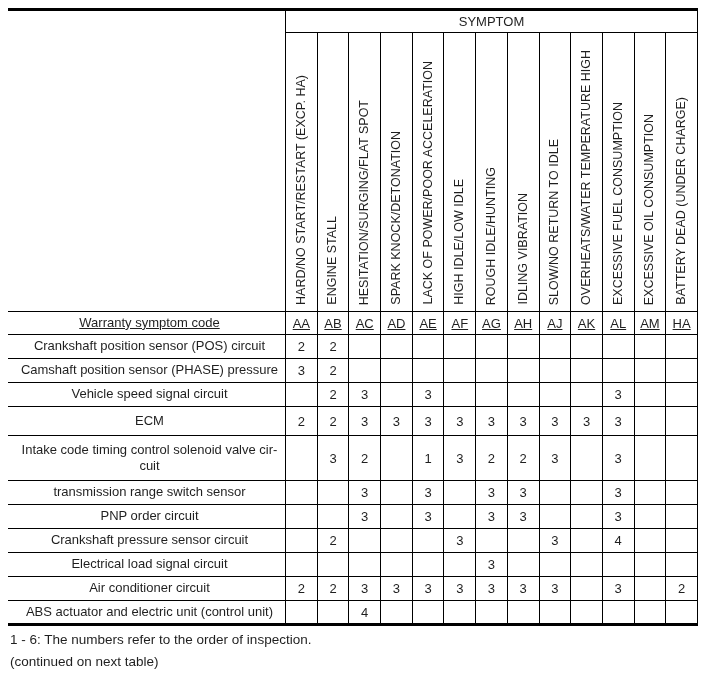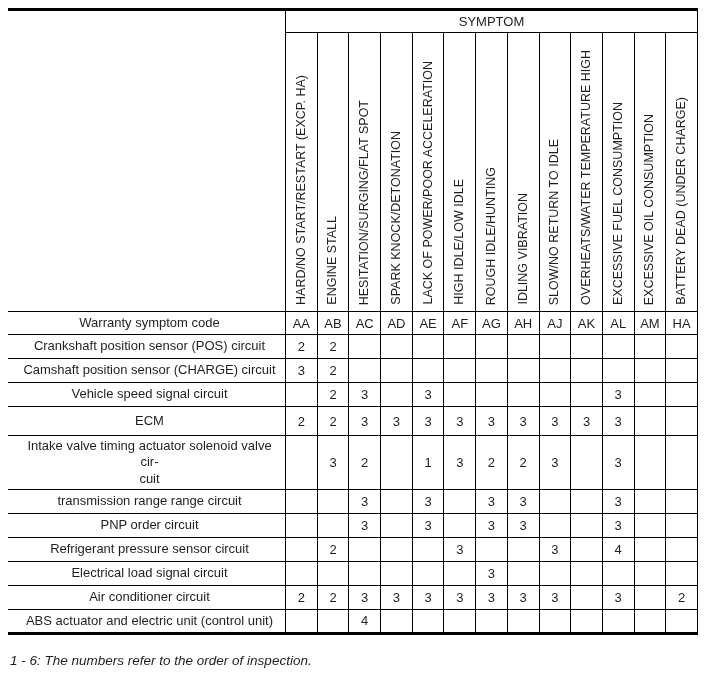--- a/index.html
+++ b/index.html
@@ -48,40 +48,40 @@
     display: block;
     margin: 0 auto;
     writing-mode: vertical-rl;
     transform: rotate(180deg);
     white-space: nowrap;
     line-height: 1.05;
     font-size: 12.5px;
     padding-top: 6px; 
   }
   tr.code-row { height: 23px; }
-  tr.code-row td { text-align: center; }
+  tr.code-row td { text-align: center; text-decoration: underline; }
   td.rowlabel {
     border-left: none;
     text-align: center;
     padding: 2px 4px 2px 10px;
     white-space: pre-line;
     line-height: 1.25;
   }
   tbody tr { height: 24px; }
   tbody tr:nth-child(4) { height: 29px; } 
   tbody tr:nth-child(5) { height: 45px; } 
   tbody td.num {
     text-align: center;
     vertical-align: middle;
   }
   .footnote {
     font-size: 13.5px;
     margin-left: 2px;
   }
-  .footnote.first { margin-top: 18px; font-style: italic; }
+  .footnote.first { margin-top: 6px; }
   .footnote.second { margin-top: 7px; }
 </style>
 </head>
 <body>
 
 <div class="page">
 
   <table class="symptom-table">
     <thead>
       <tr class="symptom-row">
@@ -160,21 +160,21 @@
           <td class="num"></td>
           <td class="num"></td>
           <td class="num"></td>
           <td class="num"></td>
           <td class="num"></td>
           <td class="num"></td>
           <td class="num"></td>
           <td class="num"></td>
         </tr>
         <tr>
-          <td class="rowlabel">Camshaft position sensor (CHARGE) circuit</td>
+          <td class="rowlabel">Camshaft position sensor (PHASE) pressure</td>
           <td class="num">3</td>
           <td class="num">2</td>
           <td class="num"></td>
           <td class="num"></td>
           <td class="num"></td>
           <td class="num"></td>
           <td class="num"></td>
           <td class="num"></td>
           <td class="num"></td>
           <td class="num"></td>
@@ -208,38 +208,38 @@
           <td class="num">3</td>
           <td class="num">3</td>
           <td class="num">3</td>
           <td class="num">3</td>
           <td class="num">3</td>
           <td class="num">3</td>
           <td class="num"></td>
           <td class="num"></td>
         </tr>
         <tr>
-          <td class="rowlabel">Intake valve timing actuator solenoid valve cir-
+          <td class="rowlabel">Intake code timing control solenoid valve cir-
 cuit</td>
           <td class="num"></td>
           <td class="num">3</td>
           <td class="num">2</td>
           <td class="num"></td>
           <td class="num">1</td>
           <td class="num">3</td>
           <td class="num">2</td>
           <td class="num">2</td>
           <td class="num">3</td>
           <td class="num"></td>
           <td class="num">3</td>
           <td class="num"></td>
           <td class="num"></td>
         </tr>
         <tr>
-          <td class="rowlabel">transmission range range circuit</td>
+          <td class="rowlabel">transmission range switch sensor</td>
           <td class="num"></td>
           <td class="num"></td>
           <td class="num">3</td>
           <td class="num"></td>
           <td class="num">3</td>
           <td class="num"></td>
           <td class="num">3</td>
           <td class="num">3</td>
           <td class="num"></td>
           <td class="num"></td>
@@ -257,21 +257,21 @@
           <td class="num"></td>
           <td class="num">3</td>
           <td class="num">3</td>
           <td class="num"></td>
           <td class="num"></td>
           <td class="num">3</td>
           <td class="num"></td>
           <td class="num"></td>
         </tr>
         <tr>
-          <td class="rowlabel">Refrigerant pressure sensor circuit</td>
+          <td class="rowlabel">Crankshaft pressure sensor circuit</td>
           <td class="num"></td>
           <td class="num">2</td>
           <td class="num"></td>
           <td class="num"></td>
           <td class="num"></td>
           <td class="num">3</td>
           <td class="num"></td>
           <td class="num"></td>
           <td class="num">3</td>
           <td class="num"></td>

